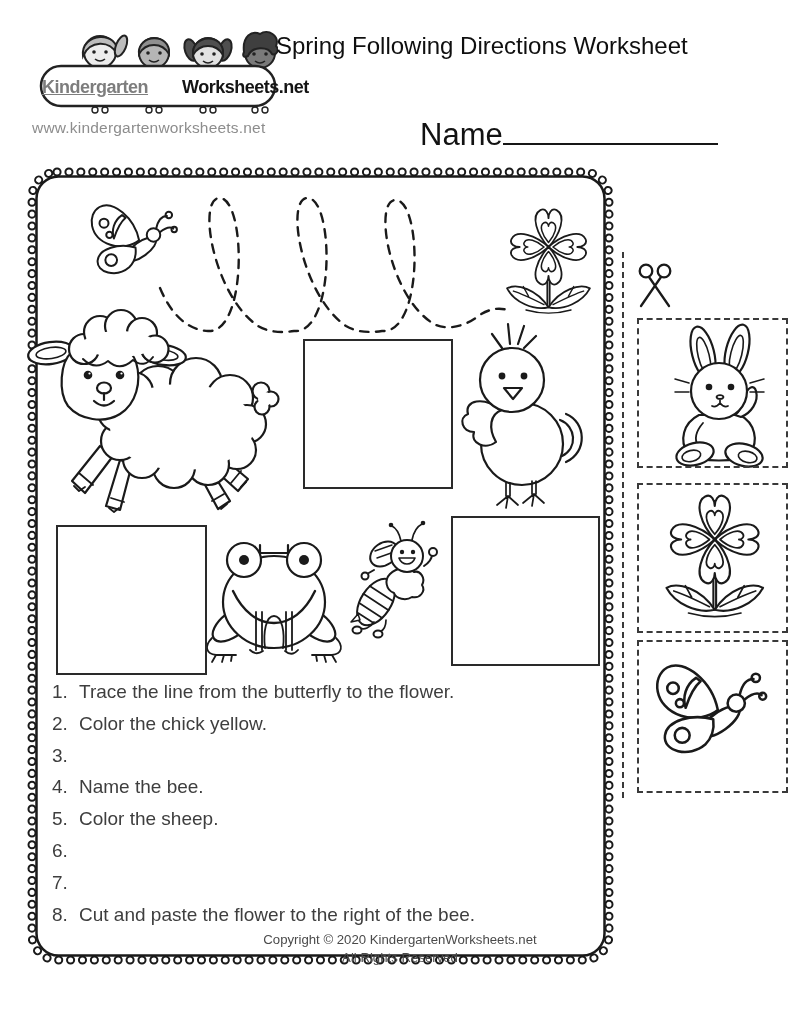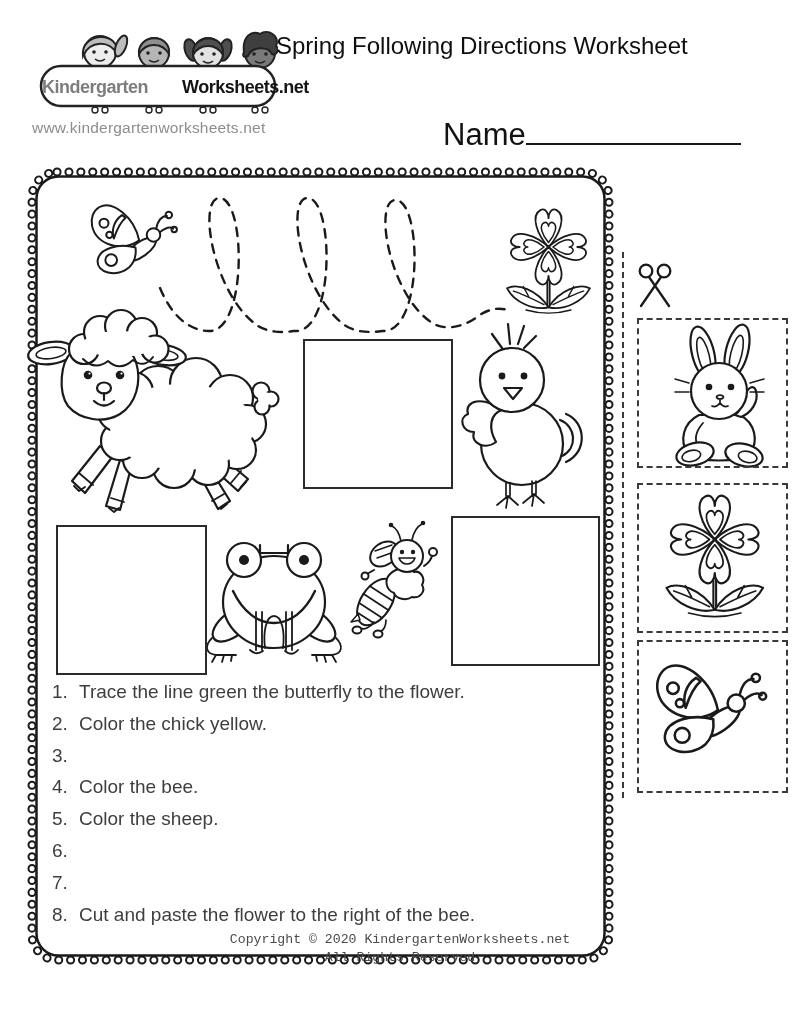--- a/index.html
+++ b/index.html
@@ -3,34 +3,34 @@
 <meta charset="utf-8">
 <style>
   html,body{margin:0;padding:0;background:#fff;}
   #page{position:relative;width:800px;height:1035px;background:#fff;overflow:hidden;
         font-family:"Liberation Sans",sans-serif;color:#1a1a1a;}
   #art{position:absolute;left:0;top:0;z-index:1;}
   .txtlayer{position:absolute;z-index:2;}
   #logo-svg{position:absolute;left:38px;top:16px;z-index:1;}
   #logo-text{left:42px;top:70px;width:232px;height:34px;line-height:34px;text-align:center;
              font-weight:bold;font-size:18px;letter-spacing:-0.5px;white-space:nowrap;}
-  #logo-text .lg-gray{color:#7d7d7d;}
+  #logo-text .lg-gray{color:#7d7d7d;text-decoration:underline;}
   #logo-text .lg-dark{color:#141414;margin-left:34px;}
   #site-url{left:32px;top:119px;font-size:15.5px;color:#8d8d8d;letter-spacing:.2px;}
   #main-title{left:276px;top:32px;width:500px;font-size:24px;color:#0f0f0f;white-space:nowrap;}
-  #name-row{left:443px;top:112px;font-size:31px;color:#121212;white-space:nowrap;}
+  #name-row{left:420px;top:112px;font-size:31px;color:#121212;white-space:nowrap;}
   .name-line{display:inline-block;width:215px;border-bottom:2.5px solid #161616;height:1em;}
   .paste-box{position:absolute;z-index:2;box-sizing:border-box;border:2.2px solid #2a2a2a;background:#fff;}
   .cut-box{position:absolute;z-index:2;box-sizing:border-box;border:2px dashed #3a3a3a;background:transparent;}
   .cut-line{position:absolute;z-index:2;width:0;border-left:2px dashed #3a3a3a;}
   #instructions{left:52px;top:676px;width:558px;font-size:19px;line-height:31.8px;color:#3e3e3e;}
   #instructions .row{display:flex;}
   #instructions .num{flex:none;width:27px;}
   #instructions .txt span{display:block;}
-  #footer{left:0;top:931px;width:800px;text-align:center;font-size:13.2px;line-height:18px;color:#4a4a4a;font-family:Liberation Mono, monospace;}
+  #footer{left:0;top:931px;width:800px;text-align:center;font-size:13.2px;line-height:18px;color:#4a4a4a;}
 </style>
 </head>
 <body>
 
 <div id="page">
 
   <svg id="logo-svg" width="240" height="100" viewBox="0 0 240 100">
     <g stroke="#222" stroke-width="2" fill="#ededed">
 
       <g>
@@ -277,36 +277,36 @@
 
   <div class="cut-line" style="left:622px;top:252px;height:546px;"></div>
   <div class="cut-box" style="left:637px;top:318px;width:151px;height:150px;"></div>
   <div class="cut-box" style="left:637px;top:483px;width:151px;height:150px;"></div>
   <div class="cut-box" style="left:637px;top:640px;width:151px;height:153px;"></div>
 
   <div class="txtlayer" id="instructions">
     <div class="row">
         <span class="num">1.</span>
         <span class="txt">
-          <span>Trace the line green the butterfly to the flower.</span>
+          <span>Trace the line from the butterfly to the flower.</span>
         </span>
       </div>
     <div class="row">
         <span class="num">2.</span>
         <span class="txt">
           <span>Color the chick yellow.</span>
         </span>
       </div>
     <div class="row">
         <span class="num">3.</span>
       </div>
     <div class="row">
         <span class="num">4.</span>
         <span class="txt">
-          <span>Color the bee.</span>
+          <span>Name the bee.</span>
         </span>
       </div>
     <div class="row">
         <span class="num">5.</span>
         <span class="txt">
           <span>Color the sheep.</span>
         </span>
       </div>
     <div class="row">
         <span class="num">6.</span>

